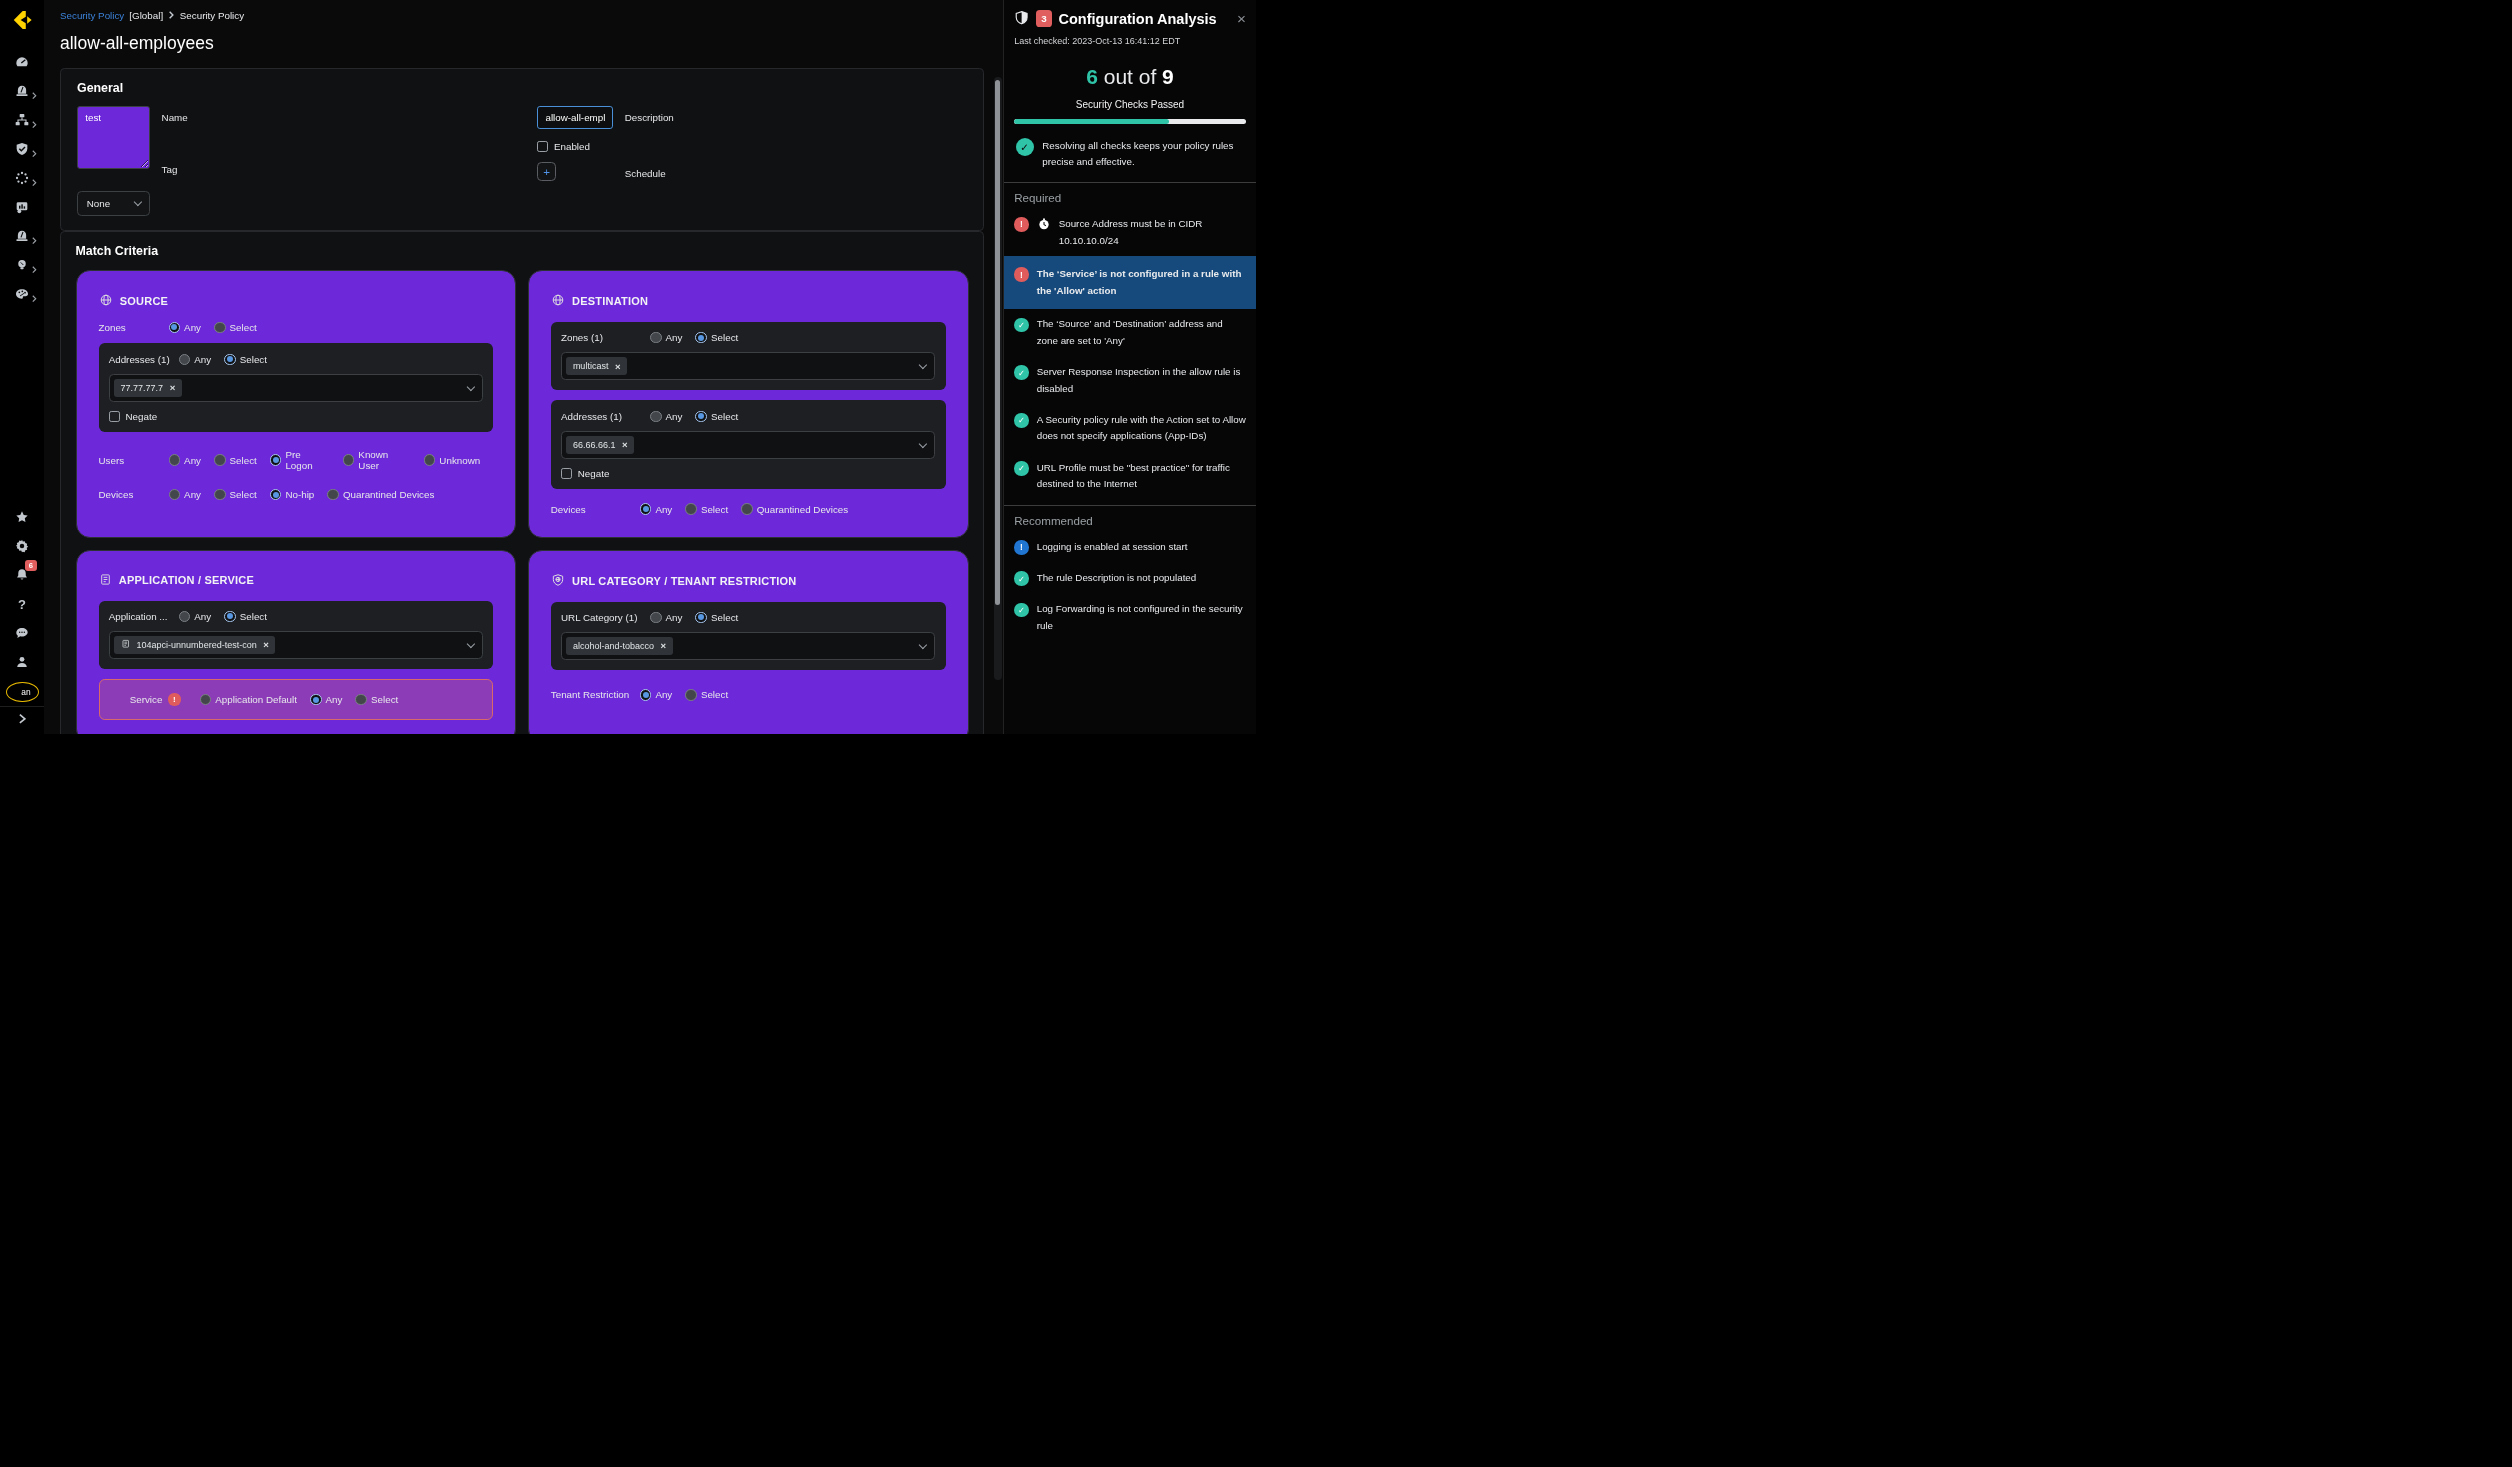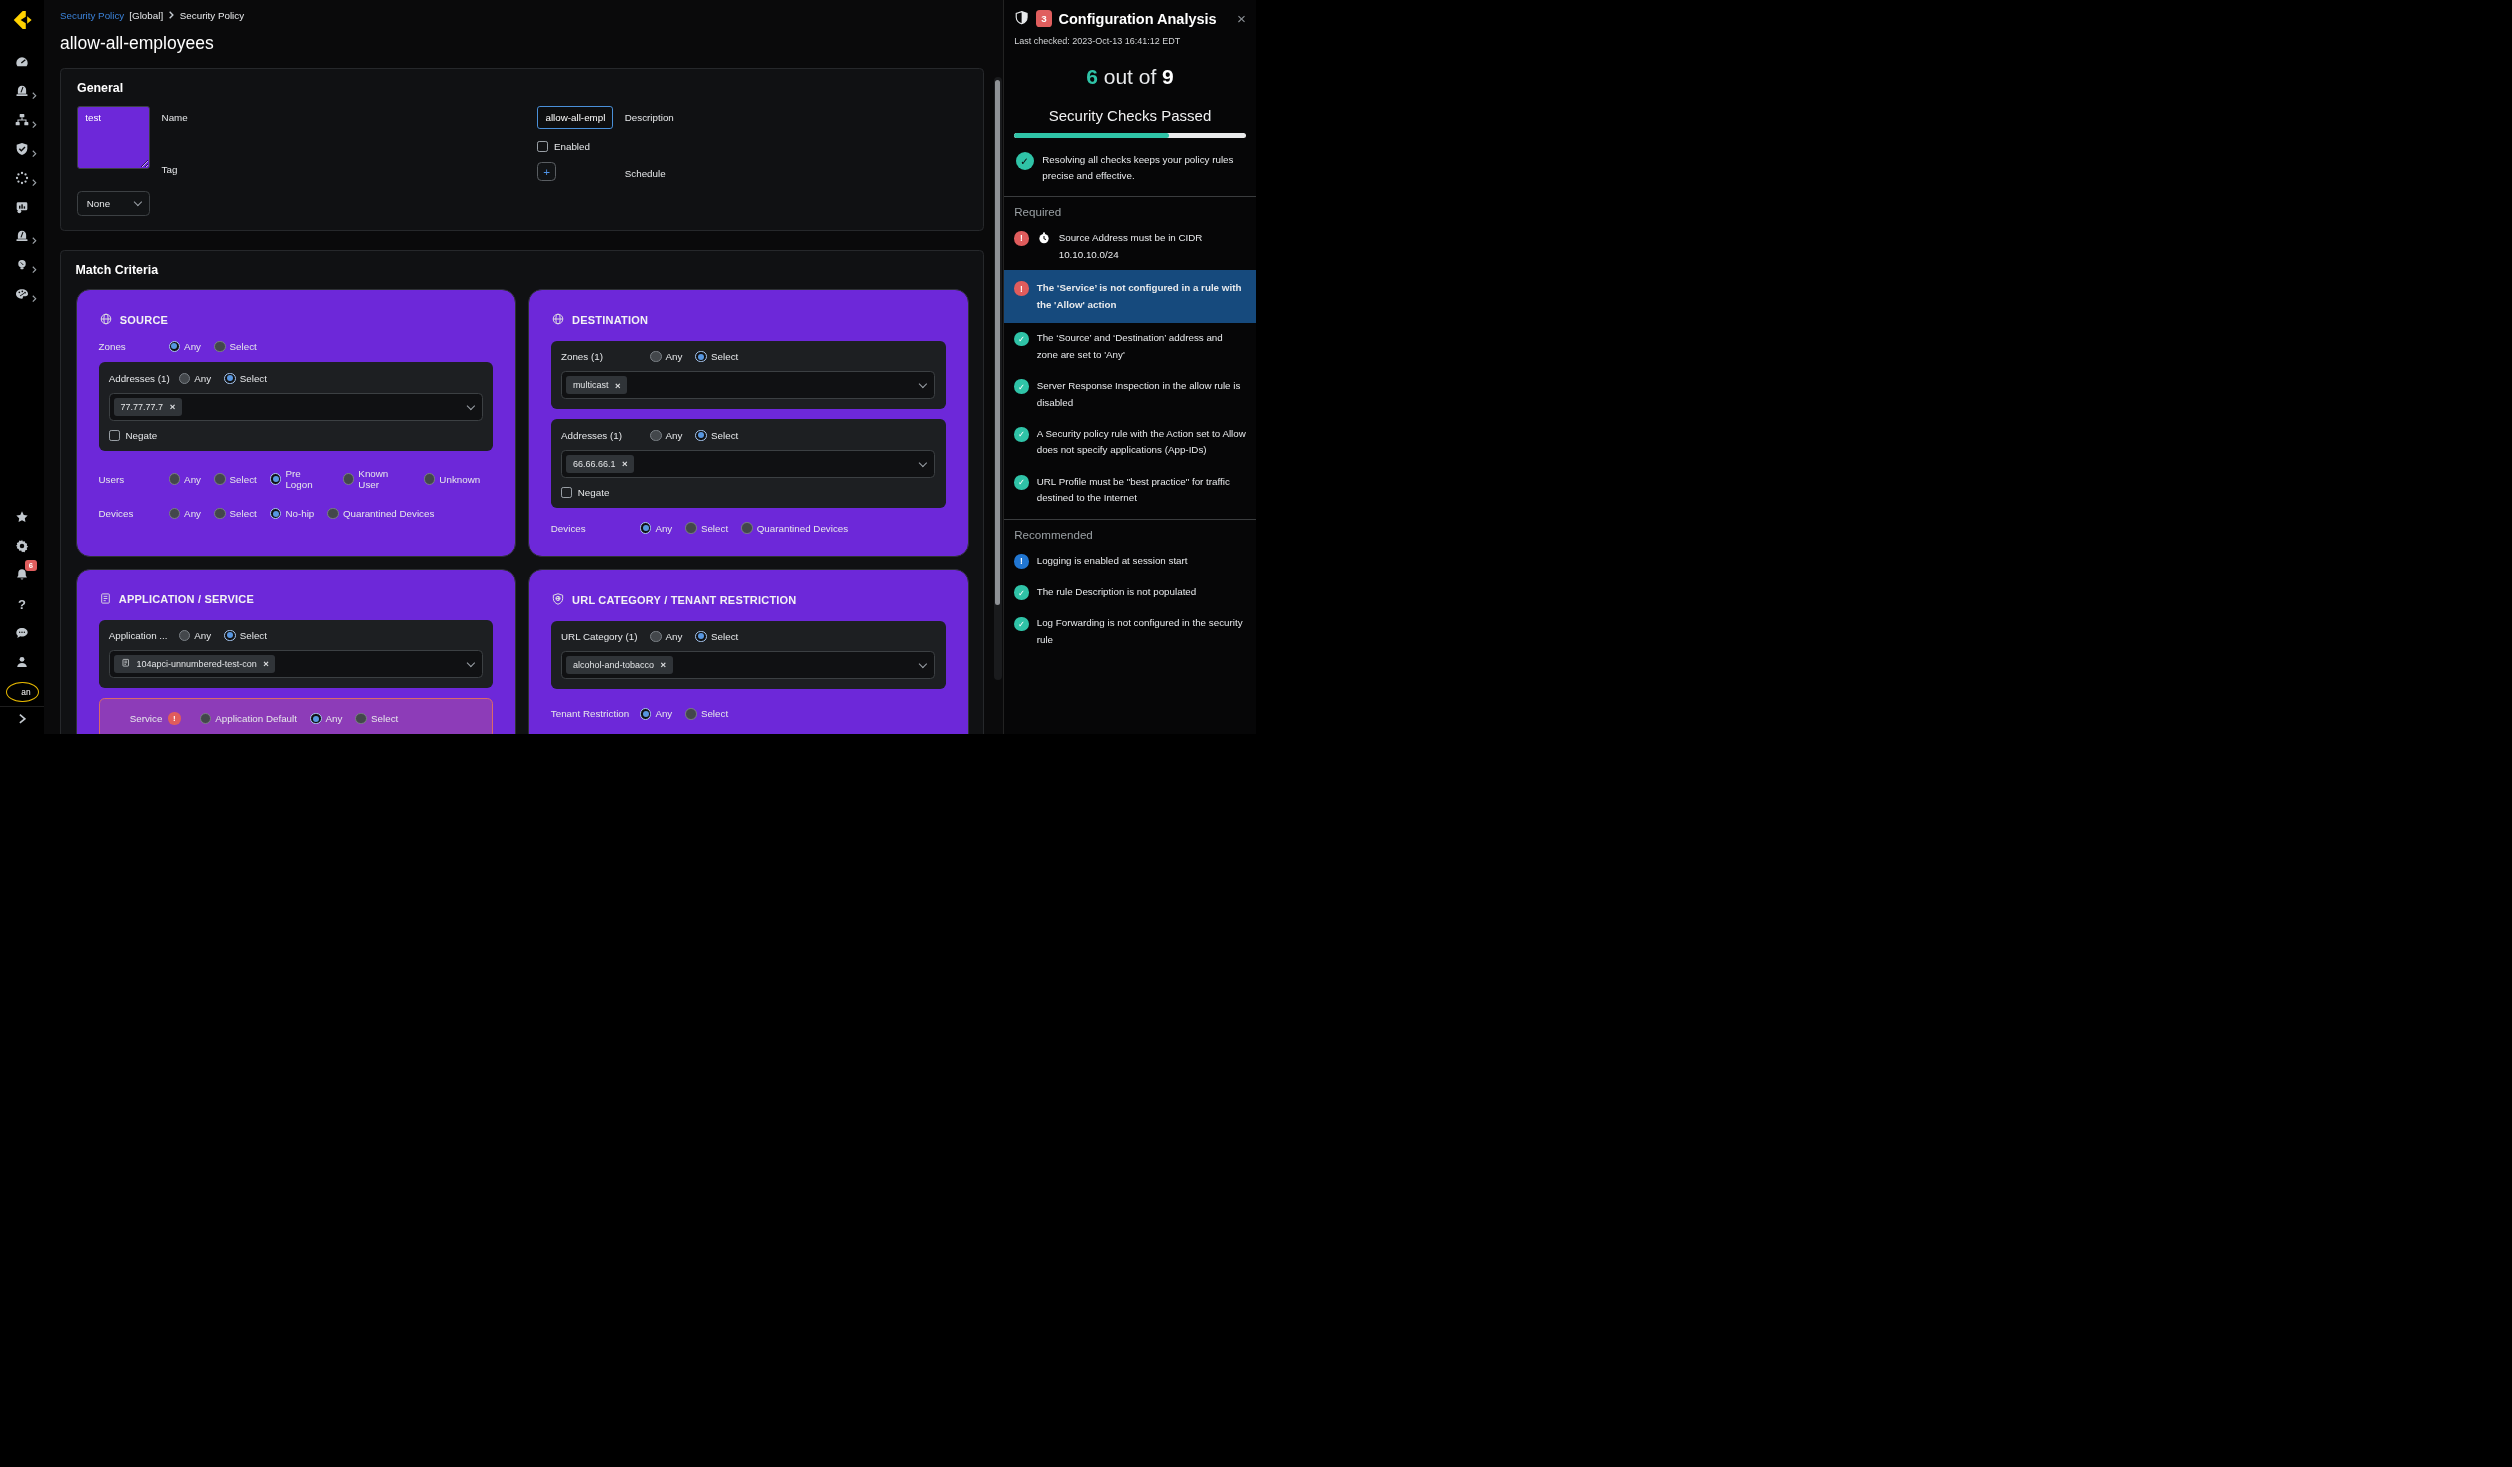--- a/index.html
+++ b/index.html
@@ -26,21 +26,21 @@
   
   .main { flex:1; display:flex; flex-direction:column; background:#0a0a0b; position:relative; min-width:0; }
   .crumbs { padding:10.2px 0 0 16px; font-size:9.8px; display:flex; align-items:center; gap:5.1px; }
   .crumb-link { color:#3b82d8; cursor:pointer; }
   .crumb-scope { color:#e8eaec; }
   .crumb-cur { color:#e8eaec; }
   .page-title { padding:11.6px 0 0 16px; font-size:17.5px; font-weight:400; color:#fff; }
   .scroll-area { flex:1; padding:14.5px 19px 0 16px; overflow:hidden; }
 
   .card { background:#101113; border:0.7px solid #26282b; border-radius:4.4px; }
-  .card.general { padding:11.6px 16px 14.5px; margin-bottom:19px; }
+  .card.general { padding:11.6px 16px 14.5px; margin-bottom:0; }
   .card-h { font-size:12.4px; font-weight:bold; color:#fff; margin-bottom:11.6px; }
 
   .gen-grid { display:grid; grid-template-columns:73px 364px 76px 1fr; column-gap:11.6px; row-gap:10.2px; align-items:start; }
   .flabel { font-size:9.8px; color:#e6e8ea; padding-top:5.1px; }
   .name-input { width:100%; height:22.5px; background:#0d0e0f; border:1.2px solid #4a90d9; border-radius:2.9px;
                 color:#fff; font-size:9.8px; padding:0 7.3px; outline:none; font-family:inherit; }
   .desc-area { width:100%; height:63px; background:#6d28d9; border:0.7px solid #3c4043; border-radius:2.9px;
                color:#fff; font-size:9.8px; padding:4.4px 7.3px; resize:both; font-family:inherit; grid-row:1 / span 2; }
   .chk-row { display:flex; align-items:center; gap:5.8px; font-size:9.8px; color:#e6e8ea; }
   .cb { width:11px; height:11px; border:1.2px solid #9aa0a6; border-radius:2.2px; background:transparent; flex-shrink:0; }
@@ -99,21 +99,21 @@
   .rp-badge { min-width:16px; height:16.7px; background:#e05e5e; border-radius:3.6px; color:#fff; font-size:9.8px;
               font-weight:bold; display:flex; align-items:center; justify-content:center; padding:0 3.6px; }
   .rp-title { font-size:14.5px; font-weight:600; color:#fff; }
   .rp-close { margin-left:auto; color:#8a8f94; font-size:15.3px; cursor:pointer; line-height:1; }
   .rp-checked { padding:5.8px 10.2px 0; font-size:9px; color:#d2d4d6; }
   .score { text-align:center; margin-top:19px; }
   .score-line { font-size:21px; }
   .score-pass { color:#2fc3a7; font-weight:600; }
   .score-sep { color:#e8eaec; font-weight:300; }
   .score-total { color:#fff; font-weight:bold; }
-  .score-sub { font-size:15px; color:#f0f1f2; margin-top:18px; }
+  .score-sub { font-size:10px; color:#f0f1f2; margin-top:10px; }
   .pbar { margin:8.7px 10.2px 0; height:5.1px; border-radius:2.9px; background:#e9eaeb; overflow:hidden; }
   .pbar .fill { height:100%; background:#2fc3a7; border-radius:2.9px; }
   .rp-note { display:flex; gap:8.7px; align-items:flex-start; padding:14.5px 11.6px 13px; }
   .ic-big { width:18px; height:18px; border-radius:50%; background:#2fc3a7; color:#0b0b0b; font-size:10.2px;
             font-weight:bold; display:flex; align-items:center; justify-content:center; flex-shrink:0; }
   .rp-note span.txt { font-size:9.8px; line-height:1.55; color:#e8eaec; }
   .divider { height:0.7px; background:#3a3c3e; }
   .sec-h { padding:8.7px 10.2px 4.4px; font-size:11.6px; color:#9aa0a4; }
   .rp-item { display:flex; gap:8px; padding:7.3px 10.2px; align-items:flex-start; font-size:9.8px;
              line-height:1.7; color:#e8eaec; }

